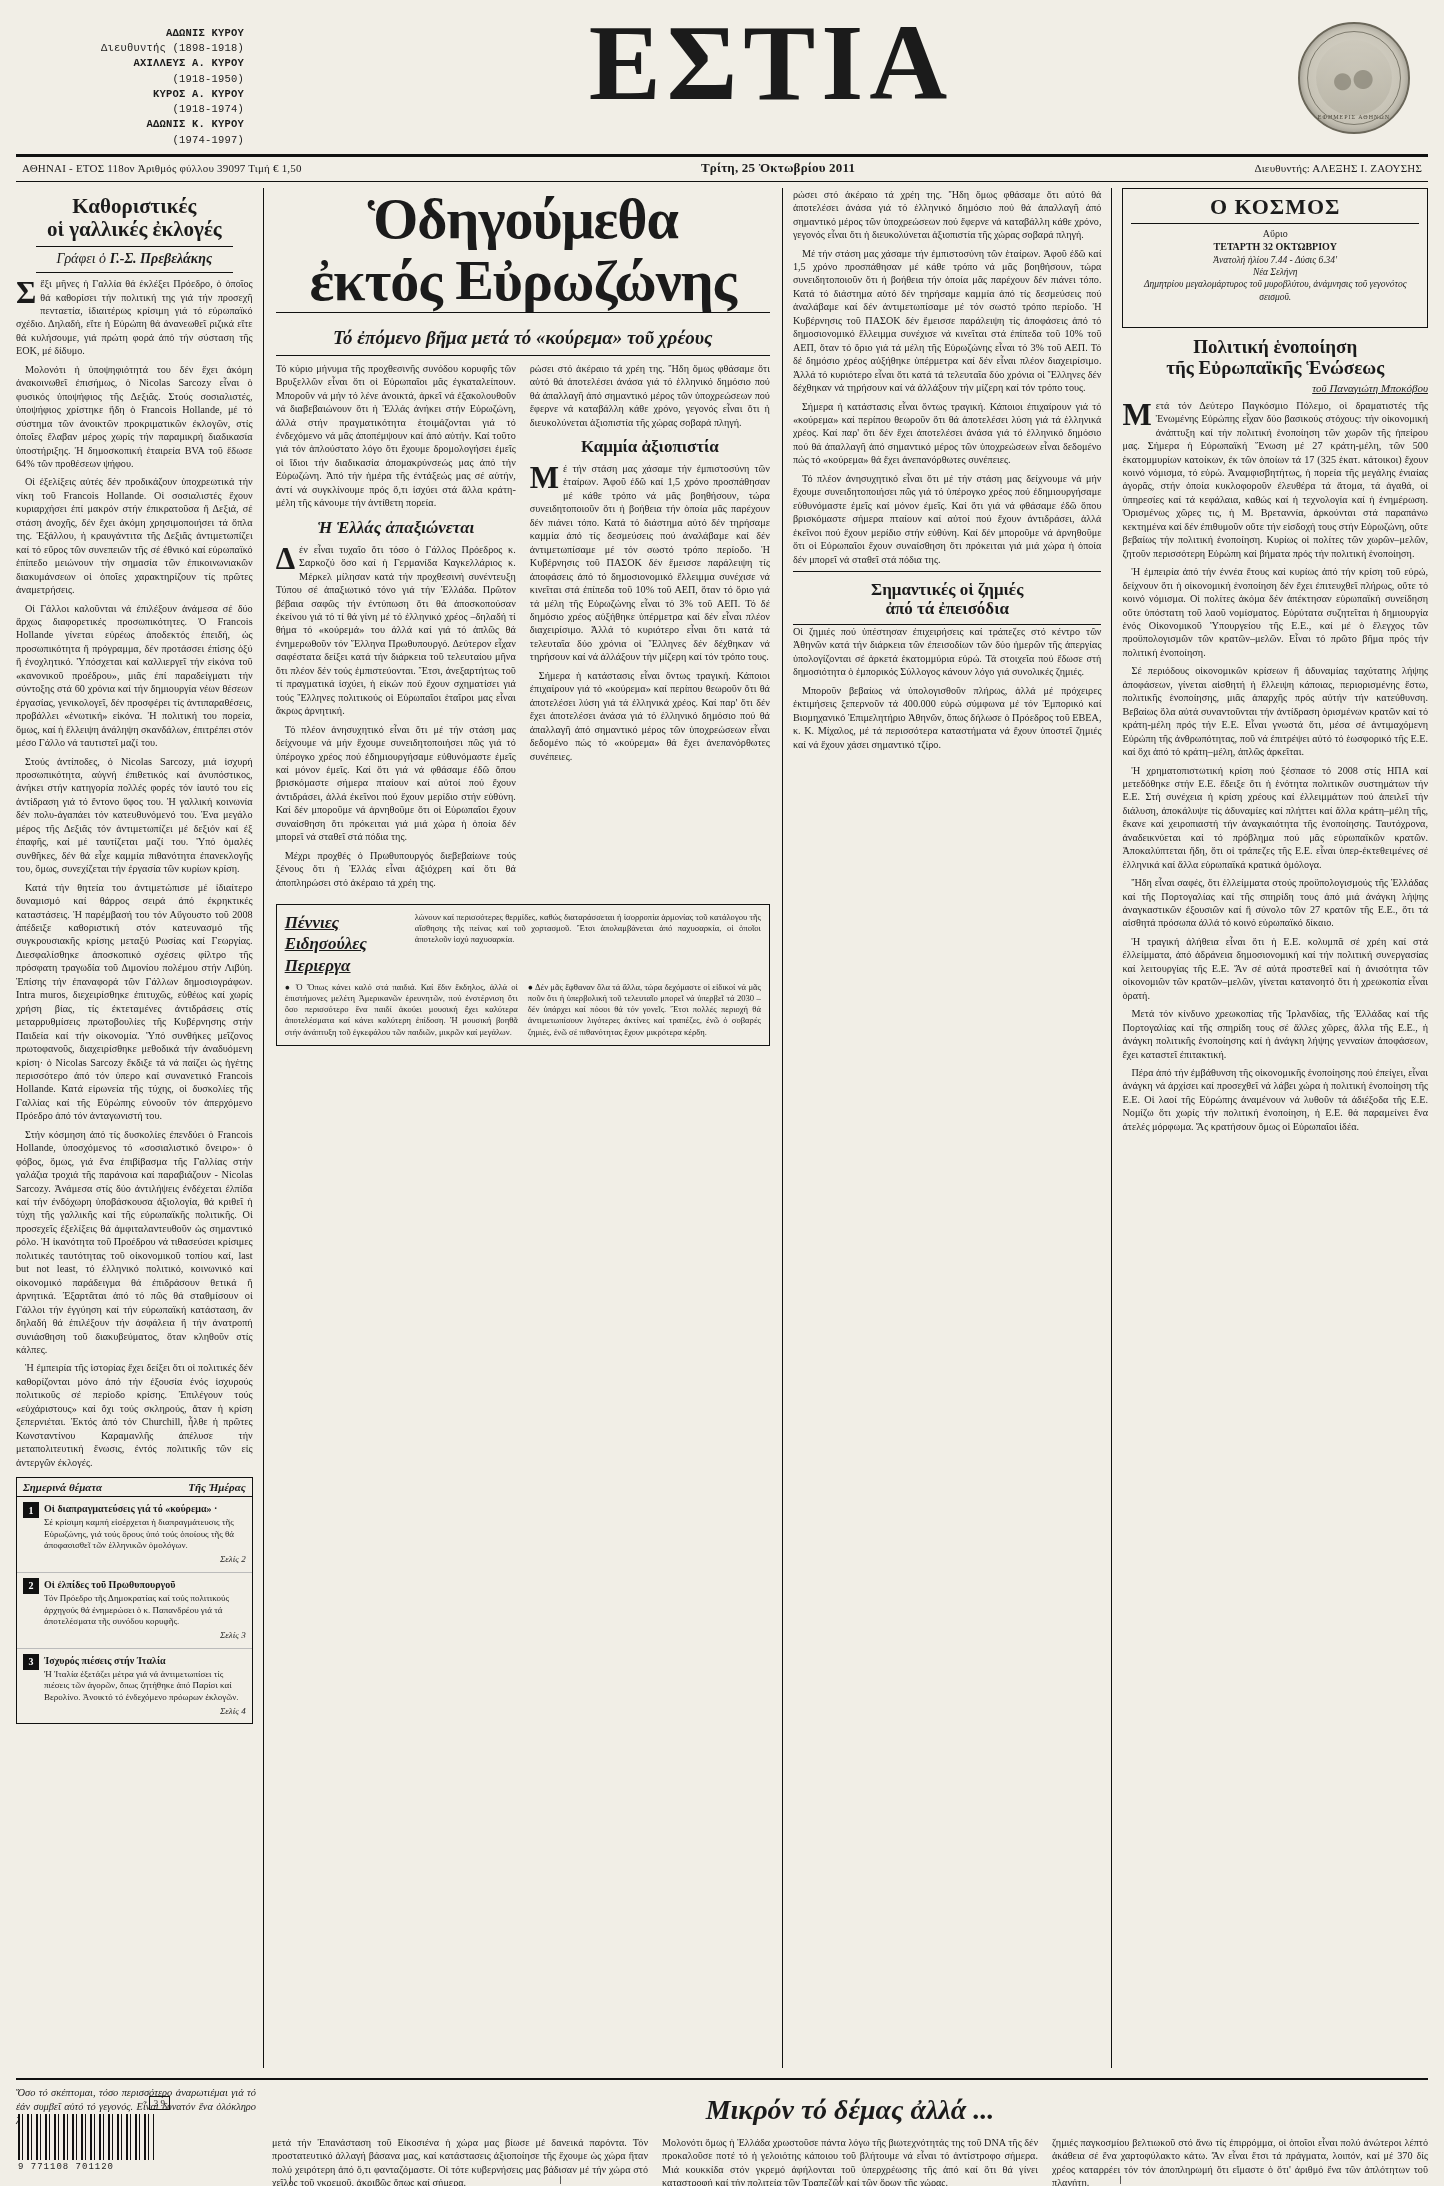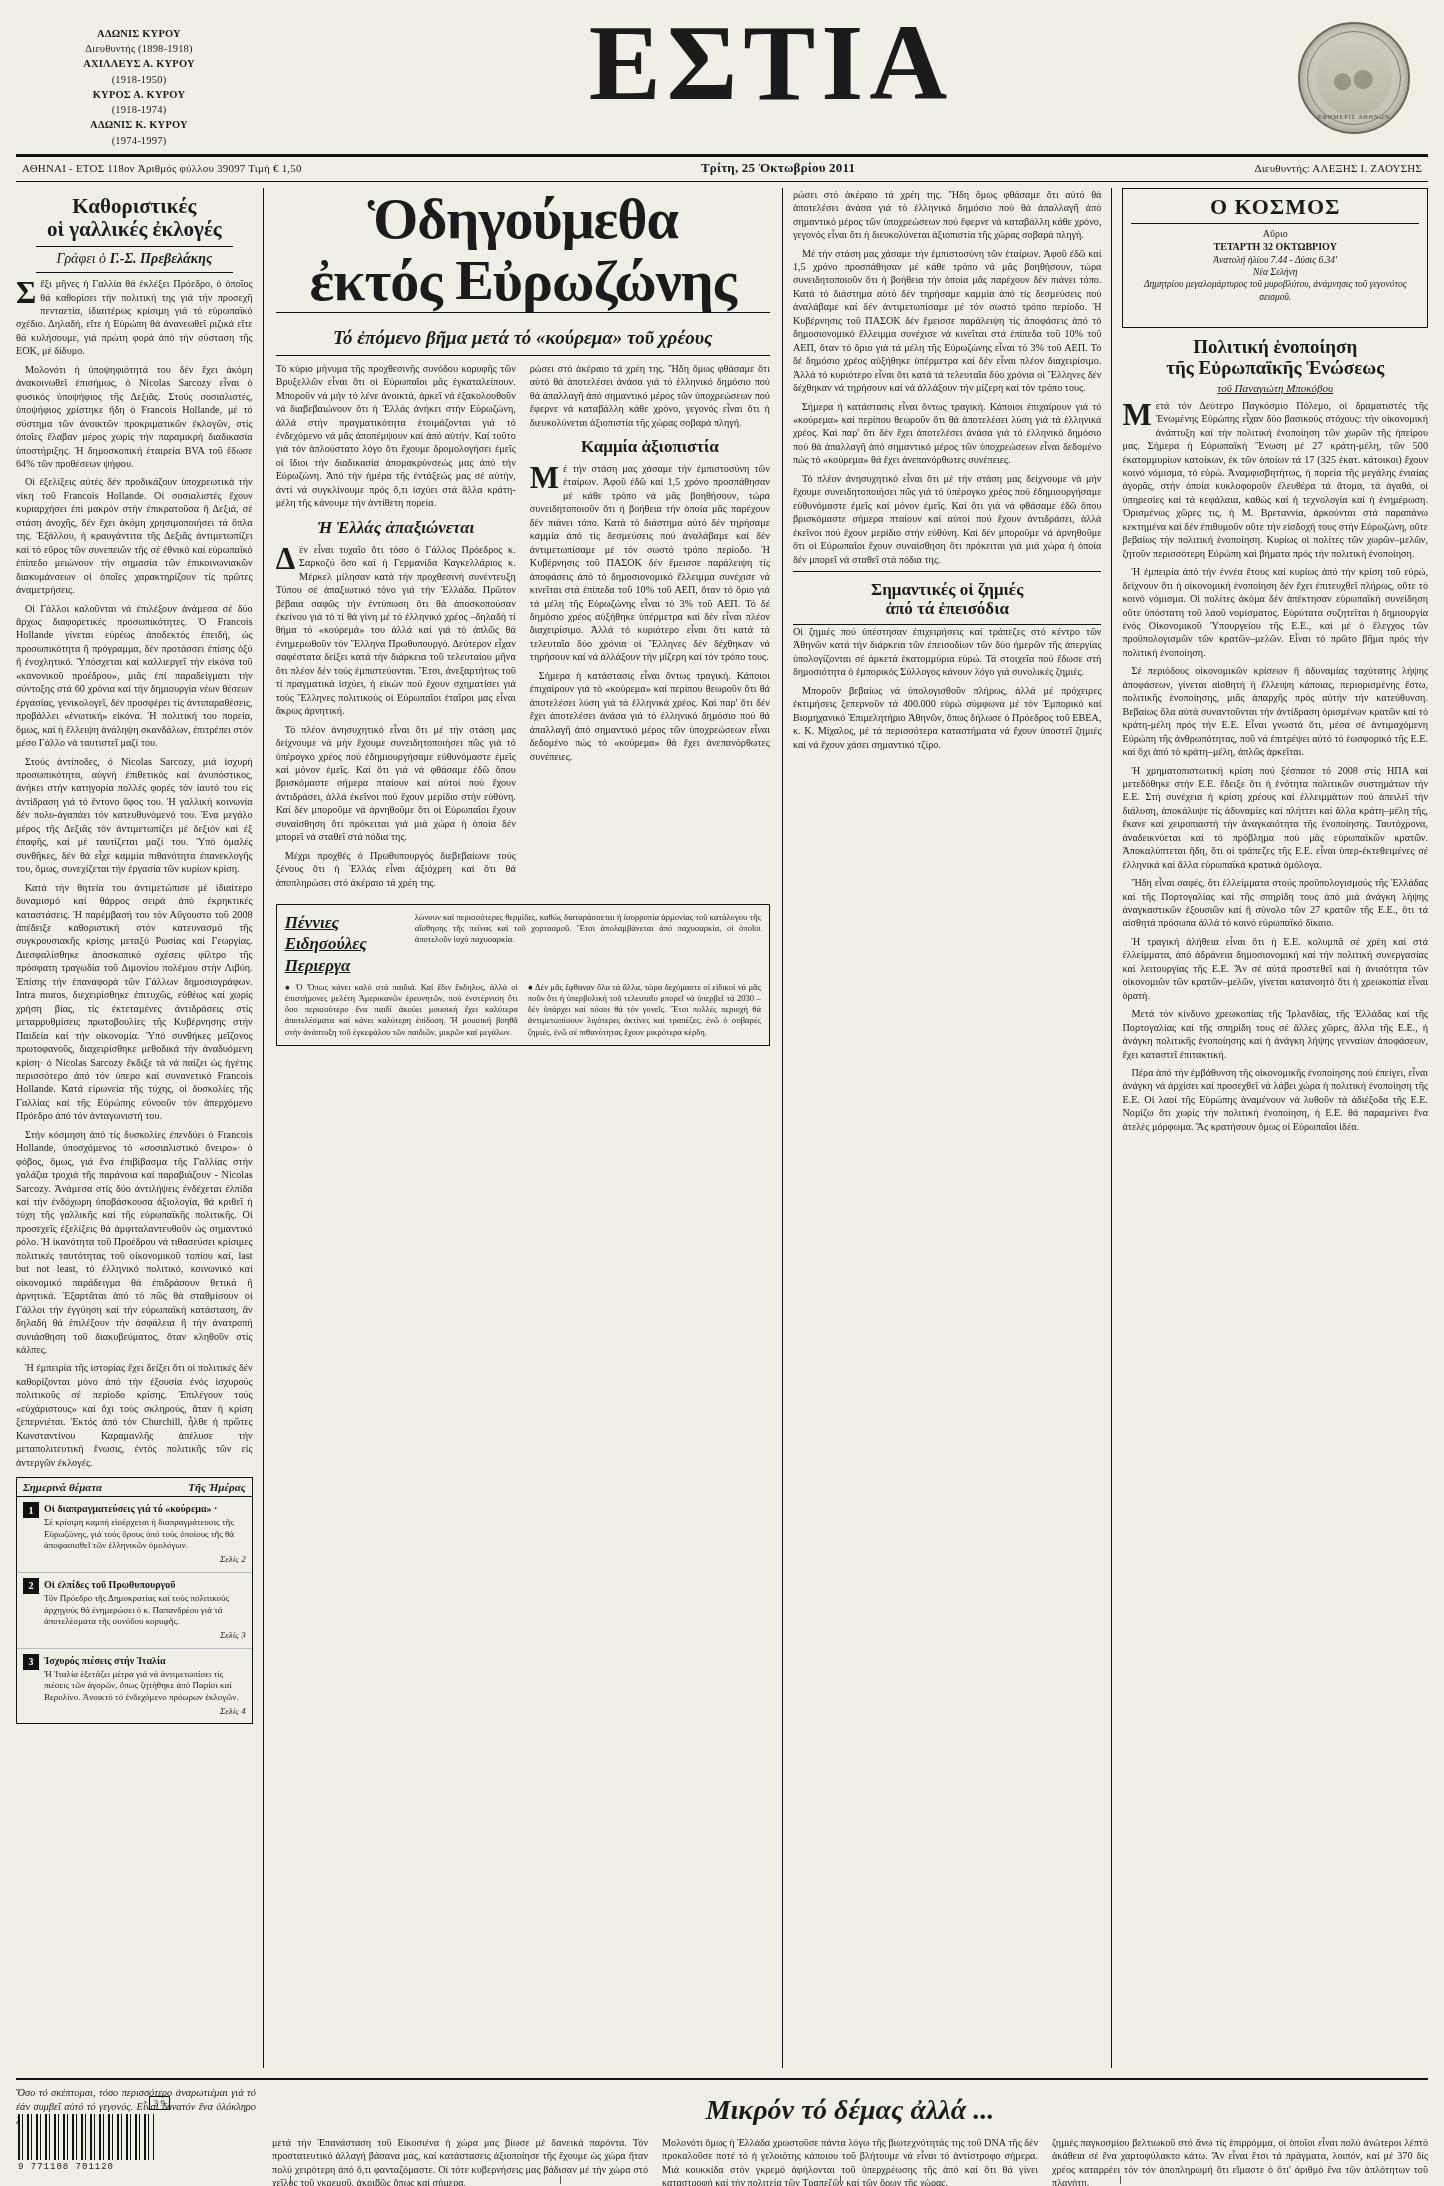--- a/index.html
+++ b/index.html
@@ -16,22 +16,22 @@
     box-sizing:border-box;
     padding:12px 16px 0 16px;
     background:#f1eee6;
   }
   
   .masthead{
     display:flex;align-items:flex-start;justify-content:space-between;
     padding:4px 18px 0 18px;
   }
   .editors{
-    font-size:10.5px;line-height:1.45;text-align:center;
-    padding-top:10px;width:210px;letter-spacing:.2px;
+    font-size:10.5px;line-height:1.45;text-align:right;
+    padding-top:10px;width:210px;letter-spacing:.2px;font-family:Liberation Mono, monospace;
   }
   .editors div{white-space:nowrap;}
   .editors .nm{font-weight:bold;}
   .logo{
     flex:1;text-align:center;
     font-family:"Liberation Serif", serif;
     font-size:108px;line-height:.95;font-weight:bold;
     letter-spacing:6px;
     margin-top:-4px;
   }
@@ -104,21 +104,21 @@
   .kosmos{
     border:1px solid #111;padding:5px 8px 24px;text-align:center;margin-bottom:8px;
   }
   .kosmos .t{font-size:22px;font-weight:bold;letter-spacing:1px;}
   .kosmos .line{border-top:1px solid #111;margin:3px 0;}
   .kosmos .s{font-size:10px;line-height:1.35;font-family:Liberation Serif, serif;}
   .kosmos .it{font-style:italic;font-size:9.5px;line-height:1.3;}
   .opi-head{
     text-align:center;font-size:19px;font-weight:bold;line-height:1.2;margin:4px 0 2px;
   }
-  .opi-by{text-align:center;font-size:11px;font-style:italic;text-decoration:underline;margin-bottom:5px;}
+  .opi-by{text-align:right;font-size:11px;font-style:italic;text-decoration:underline;margin-bottom:5px;}
   
   .boxhead{
     text-align:center;font-size:21px;font-weight:bold;line-height:1.2;margin:6px 0 2px;
   }
   .byline{text-align:center;font-size:14px;font-style:italic;margin:3px 0 5px;}
   .byline .nm{font-weight:bold;}
   
   .topics{border:1px solid #111;margin-top:8px;}
   .topics .hd{
     display:flex;justify-content:space-between;border-bottom:1px solid #111;

